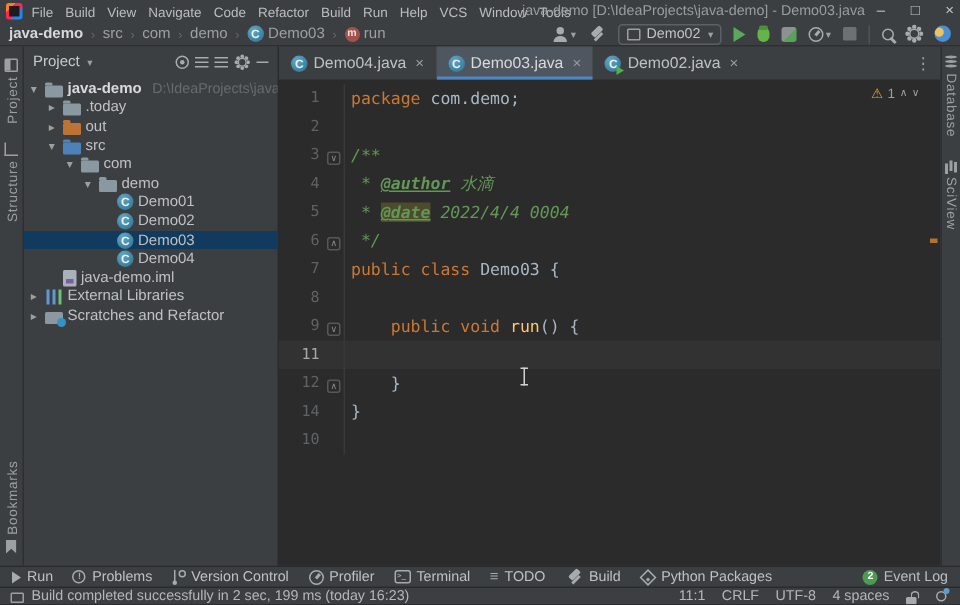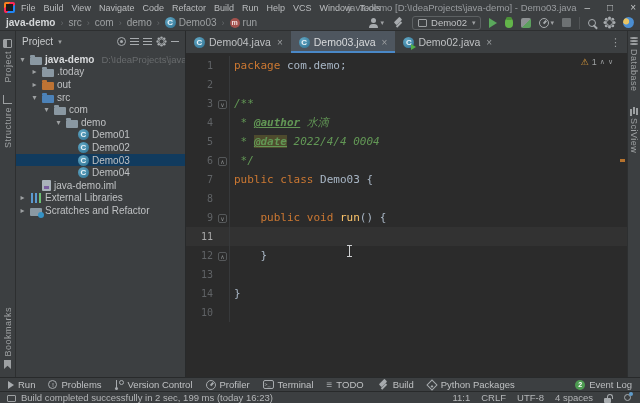--- a/index.html
+++ b/index.html
@@ -427,27 +427,20 @@
             </div>
             <div class="code-row">
               <span class="gutter">
                 <span class="lnum">12</span>
                 <span class="foldcol"><span class="fold">∧</span></span>
               </span>
               <span class="code-text"><span class="tok pl">    }</span></span>
             </div>
             <div class="code-row">
               <span class="gutter">
-                <span class="lnum">13</span>
-                <span class="foldcol"></span>
-              </span>
-              <span class="code-text"></span>
-            </div>
-            <div class="code-row">
-              <span class="gutter">
                 <span class="lnum">14</span>
                 <span class="foldcol"></span>
               </span>
               <span class="code-text"><span class="tok pl">}</span></span>
             </div>
             <div class="code-row">
               <span class="gutter">
                 <span class="lnum">10</span>
                 <span class="foldcol"></span>
               </span>

